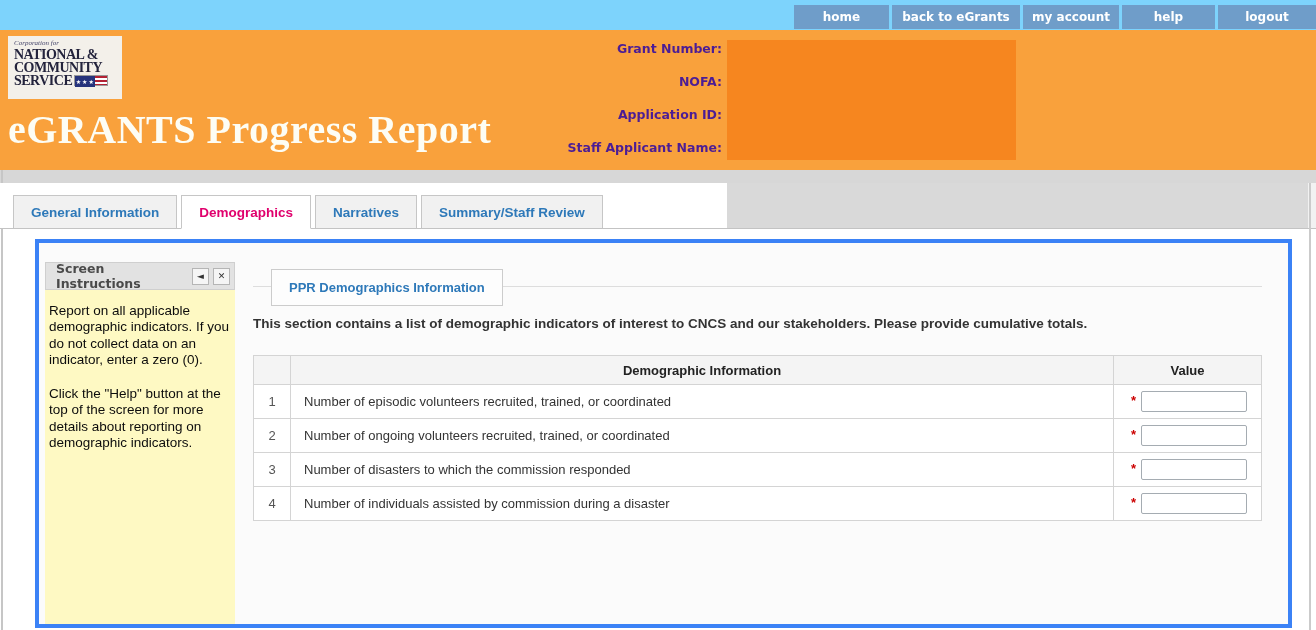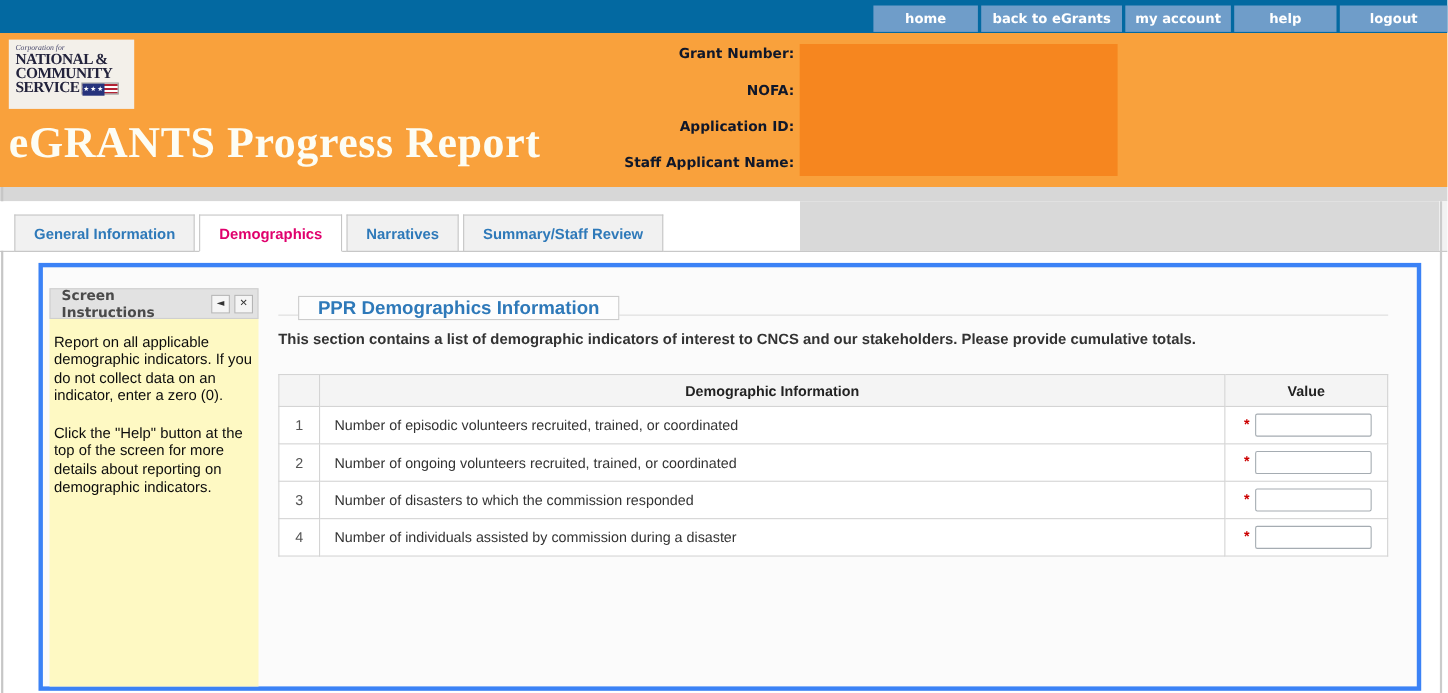--- a/index.html
+++ b/index.html
@@ -6,21 +6,21 @@
   html,body { margin:0; padding:0; }
   body {
     width:1316px; height:630px; position:relative; overflow:hidden;
     background:#fff; font-family:"Liberation Sans", sans-serif;
   }
   
   .left-edge { position:absolute; left:1px; top:0; width:2px; height:630px; background:#c6c6c6; }
   .right-edge { position:absolute; right:5px; top:183px; bottom:0; width:2px; background:#cbcbcb; }
 
   
-  .topbar { height:30px; background:#0369a1; position:relative; }
+  .topbar { height:30px; background:#7dd3fc; position:relative; }
   .topnav { position:absolute; right:0; top:5px; display:flex; gap:3px; }
   .navbtn {
     display:block; background:#6f9dc9; color:#fff; text-decoration:none;
     font-family:"DejaVu Sans", sans-serif; font-weight:bold; font-size:12px;
     height:24px; line-height:24px; text-align:center; cursor:pointer;
   }
   .navbtn:nth-child(1){ width:95px; }
   .navbtn:nth-child(2){ width:128px; }
   .navbtn:nth-child(3){ width:96px; }
   .navbtn:nth-child(4){ width:93px; }
@@ -47,21 +47,21 @@
     font-family:"DejaVu Sans", sans-serif;
   }
   .app-title {
     position:absolute; left:8px; top:76px;
     font-family:"Liberation Serif", serif; font-weight:bold;
     font-size:40px; color:#fdfdf4; letter-spacing:0.5px; white-space:nowrap;
   }
   .grant-fields { position:absolute; top:11px; left:540px; width:182px; text-align:right; }
   .grant-fields p {
     margin:0 0 17px 0; font-family:"DejaVu Sans", sans-serif;
-    font-weight:bold; font-size:12.5px; color:#0f172a; line-height:16px; white-space:nowrap;
+    font-weight:bold; font-size:12.5px; color:#4c1d95; line-height:16px; white-space:nowrap;
   }
   .redacted-box { position:absolute; left:727px; top:10px; width:289px; height:120px; background:#f6861f; }
 
   
   .gray-band { height:13px; background:#d7d7d7; }
   .tabrow {
     height:46px; position:relative;
     background:linear-gradient(to right,#ffffff 0,#ffffff 727px,#d9d9d9 727px,#d9d9d9 1308px,#f2f2f2 1308px);
     border-bottom:1px solid #c3c3c3;
   }
@@ -95,23 +95,23 @@
   .sb-body {
     background:#fef9c3; height:341px; padding:13px 5px 0 4px;
     font-size:13.5px; color:#0c0c0c; line-height:1.22;
   }
   .sb-body p { margin:0 0 17px 0; }
 
   
   .main-panel { position:relative; flex:1; margin:26px 26px 0 18px; }
   .section-line { position:absolute; top:17px; left:0; right:0; border-top:1px solid #ddd; }
   .section-tab {
-    position:relative; display:inline-block; margin-left:18px; padding:0 17px;
+    position:relative; display:inline-block; margin-left:18px; padding:10px 17px;
     background:#fdfdfd; border:1px solid #ccc;
-    color:#2e79b9; font-weight:bold; font-size:17px;
+    color:#2e79b9; font-weight:bold; font-size:13px;
   }
   .section-desc { margin-top:10px; font-weight:bold; font-size:13.5px; color:#333; }
 
   
   .demo-table { margin-top:24px; width:100%; border-collapse:collapse; font-size:13px; color:#333; }
   .demo-table th, .demo-table td { border:1px solid #d4d4d4; }
   .demo-table thead th {
     background:#f4f4f4; height:29px; font-weight:bold; font-size:13px;
     text-align:center; color:#222;
   }

